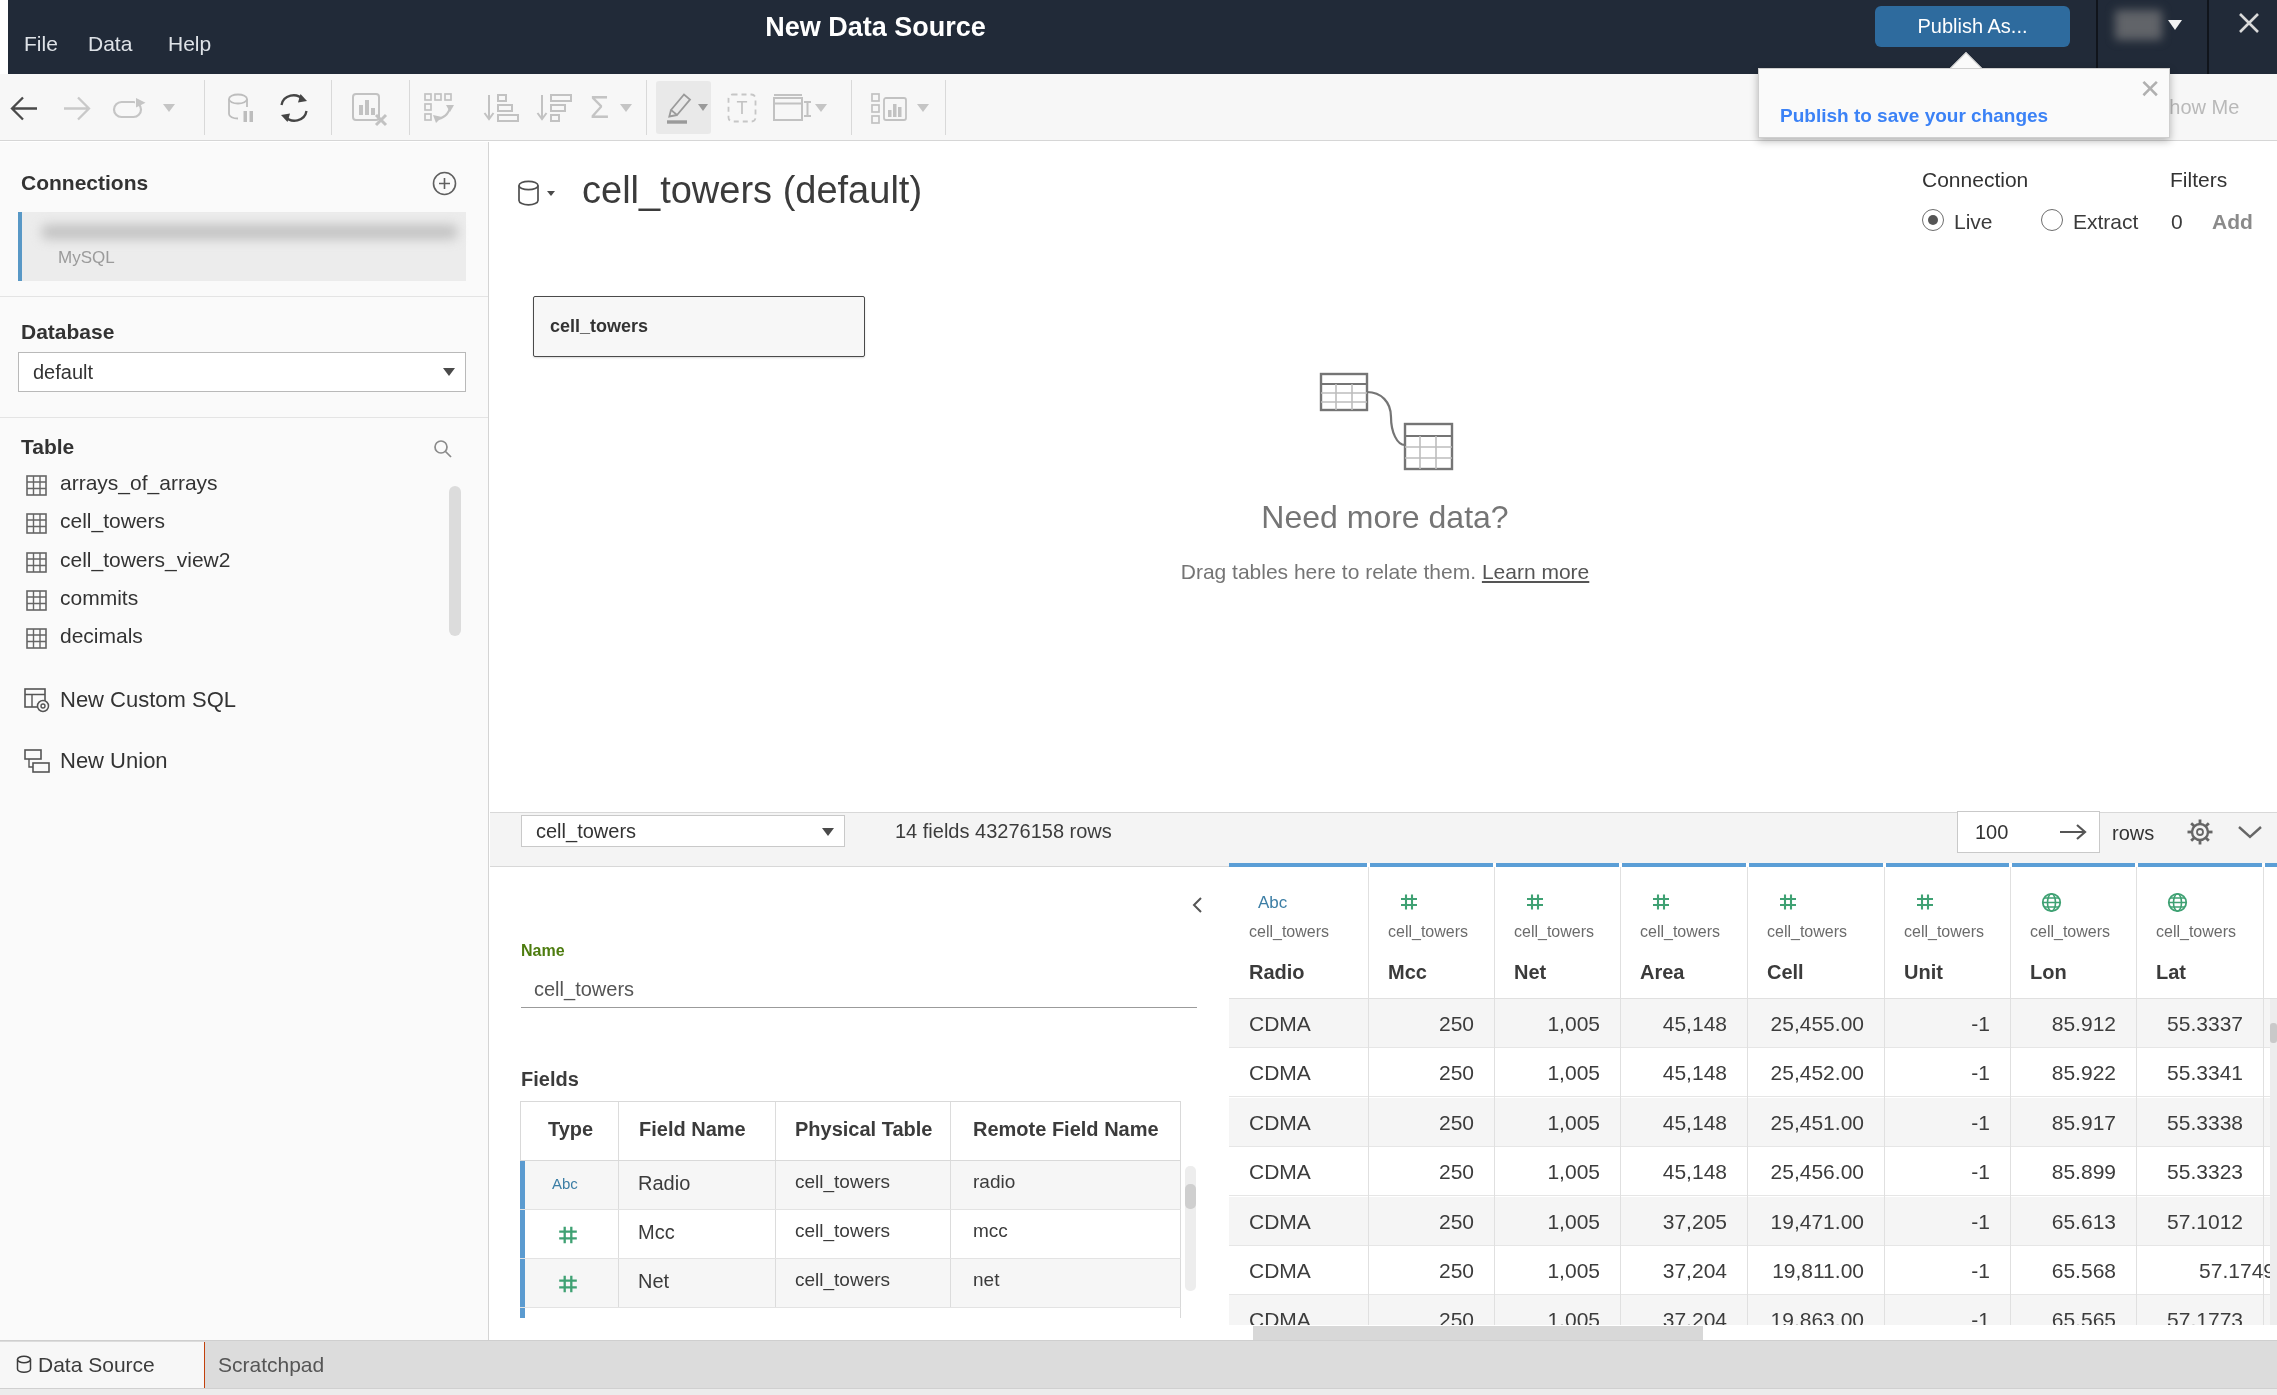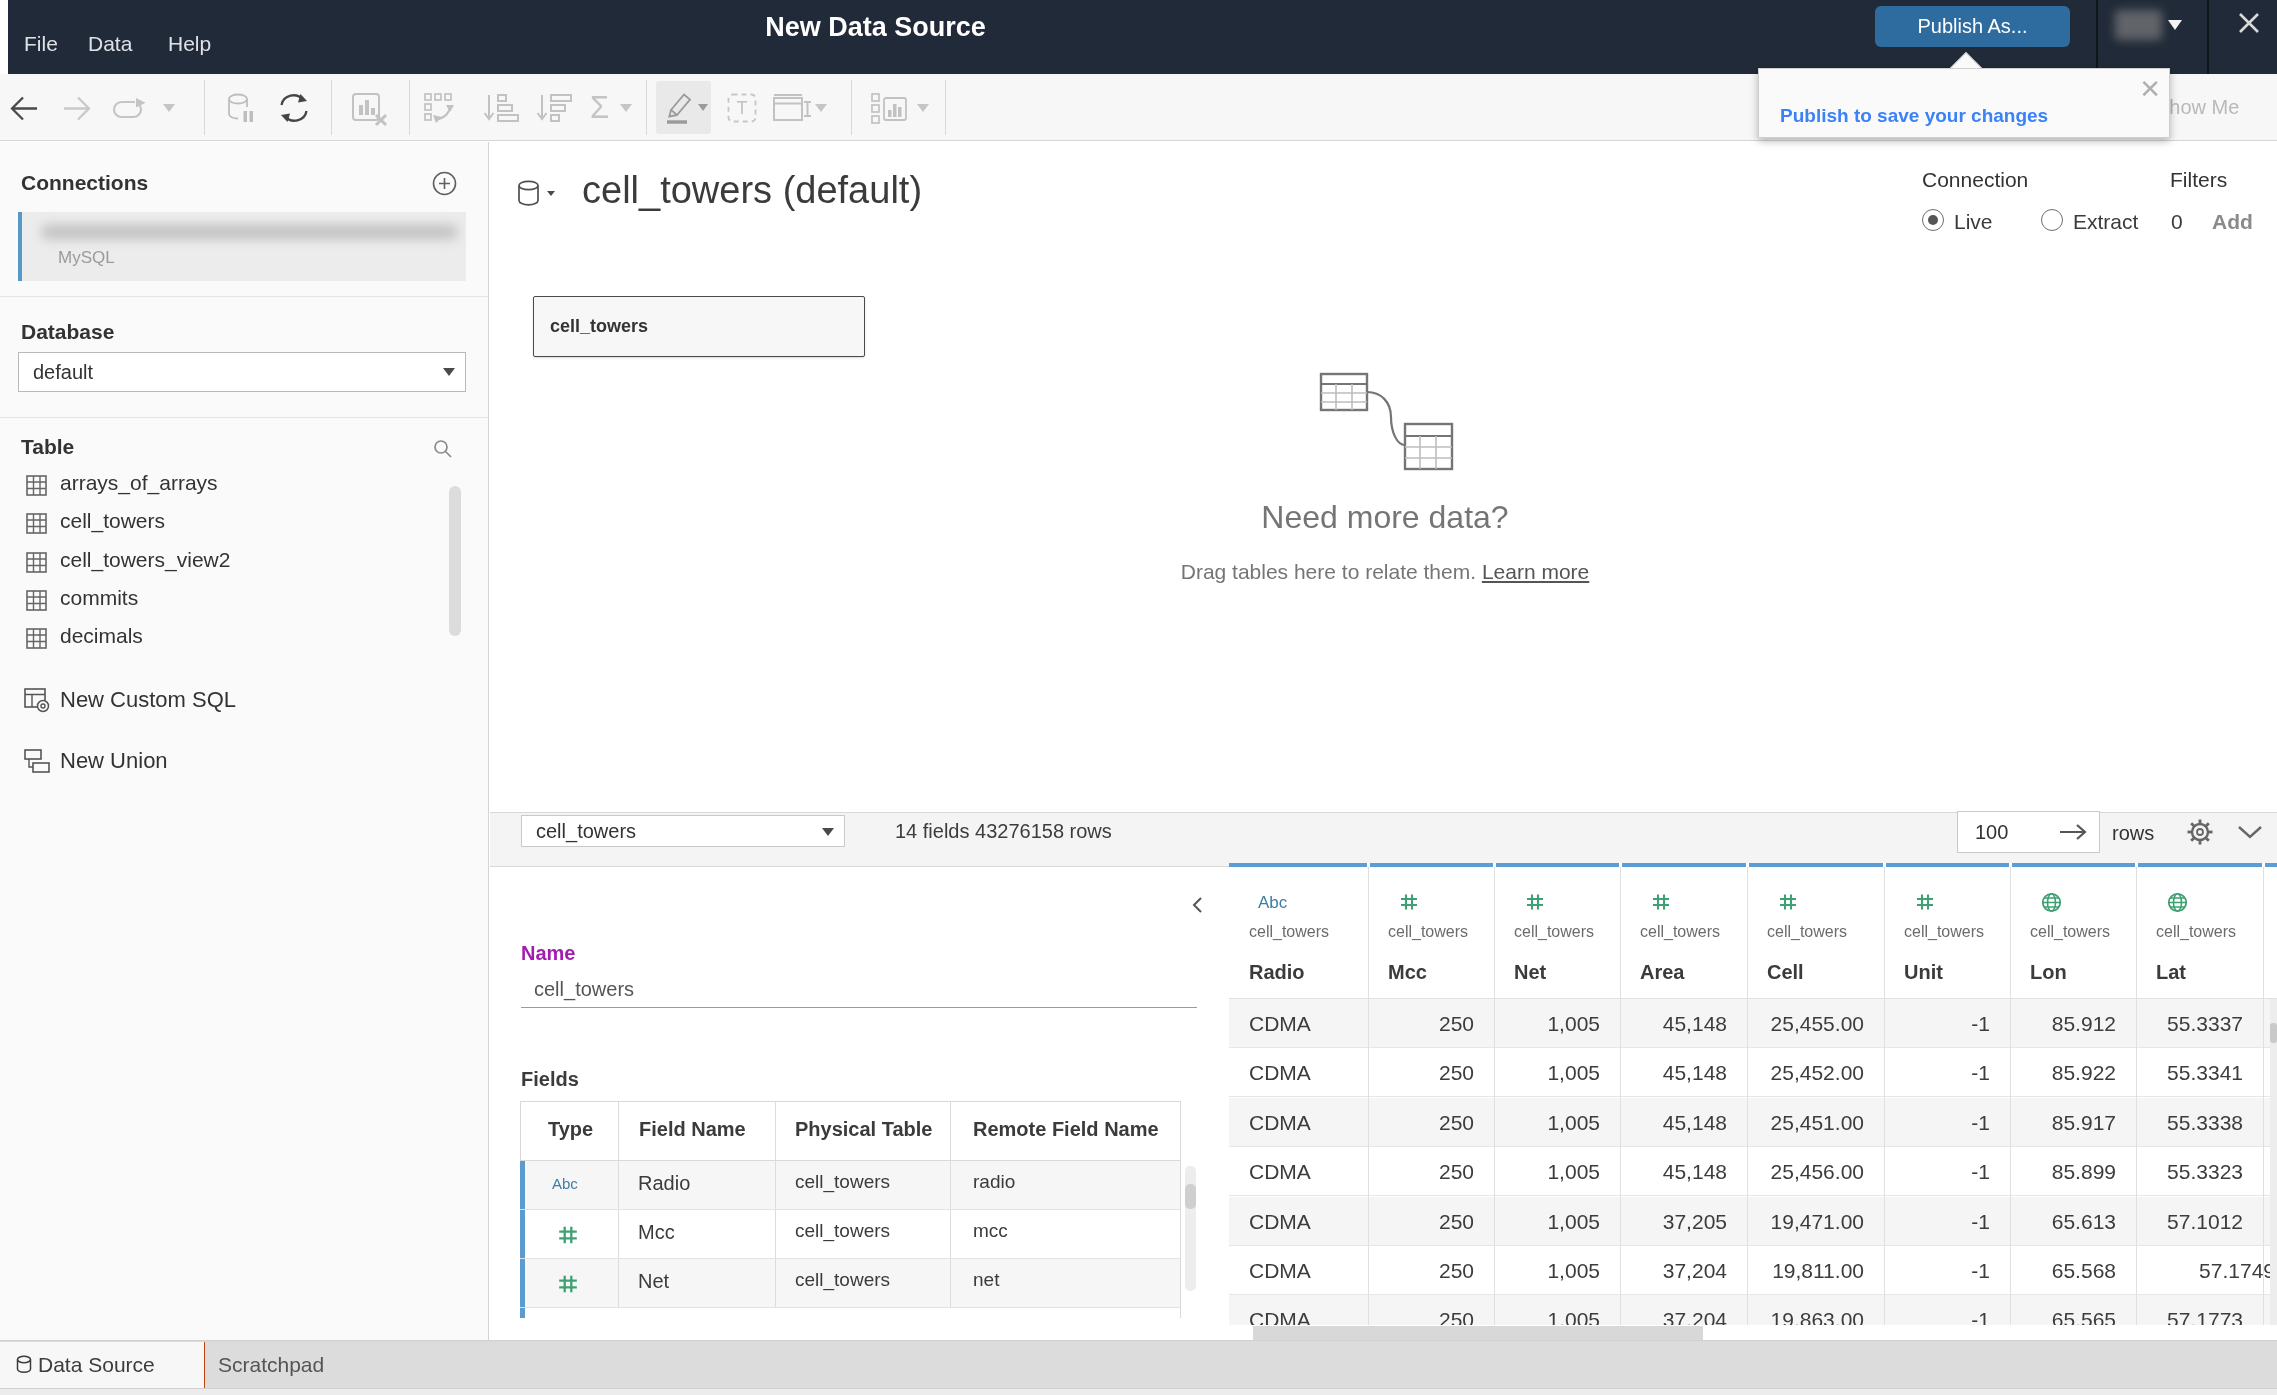--- a/index.html
+++ b/index.html
@@ -315,21 +315,21 @@
       </svg>
     <svg class="abs" style="left:1747px;top:12px;" width="26" height="15">
         <path d="M2 2 L13 12 L24 2" fill="none" stroke="#666" stroke-width="2.4"></path>
       </svg>
   </div>
 
   <div id="metapane">
     <svg class="abs" style="left:700px;top:29px;" width="15" height="18" viewBox="0 0 15 18">
         <path d="M11 2 L4 9 L11 16" fill="none" stroke="#555" stroke-width="2"></path>
       </svg>
-    <div class="abs" style="left:31px;top:75px;font-weight:bold;font-size:20px;color:#a21caf;">Name</div>
+    <div class="abs" style="left:31px;top:75px;font-weight:bold;font-size:16px;color:#4d7c0f;">Name</div>
     <div class="abs" style="left:44px;top:111px;font-size:20px;color:#555;">cell_towers</div>
     <div class="abs" style="left:31px;top:140px;width:676px;height:1px;background:#9b9b9b;"></div>
     <div class="abs" style="left:31px;top:201px;font-weight:bold;font-size:20px;color:#3b3b3b;">Fields</div>
     <div id="ftable">
       <div class="frow" style="height:60px;border:1px solid #d9d9d9;background:#fff;">
         <div class="fcell" style="left:0;width:98px;"></div>
         <div class="fcell" style="left:98px;width:157px;"></div>
         <div class="fcell" style="left:255px;width:175px;"></div>
         <div class="fcell" style="left:430px;width:231px;border-right:none;"></div>
         <div class="abs" style="left:27px;top:16px;font-weight:bold;font-size:20px;">Type</div>

